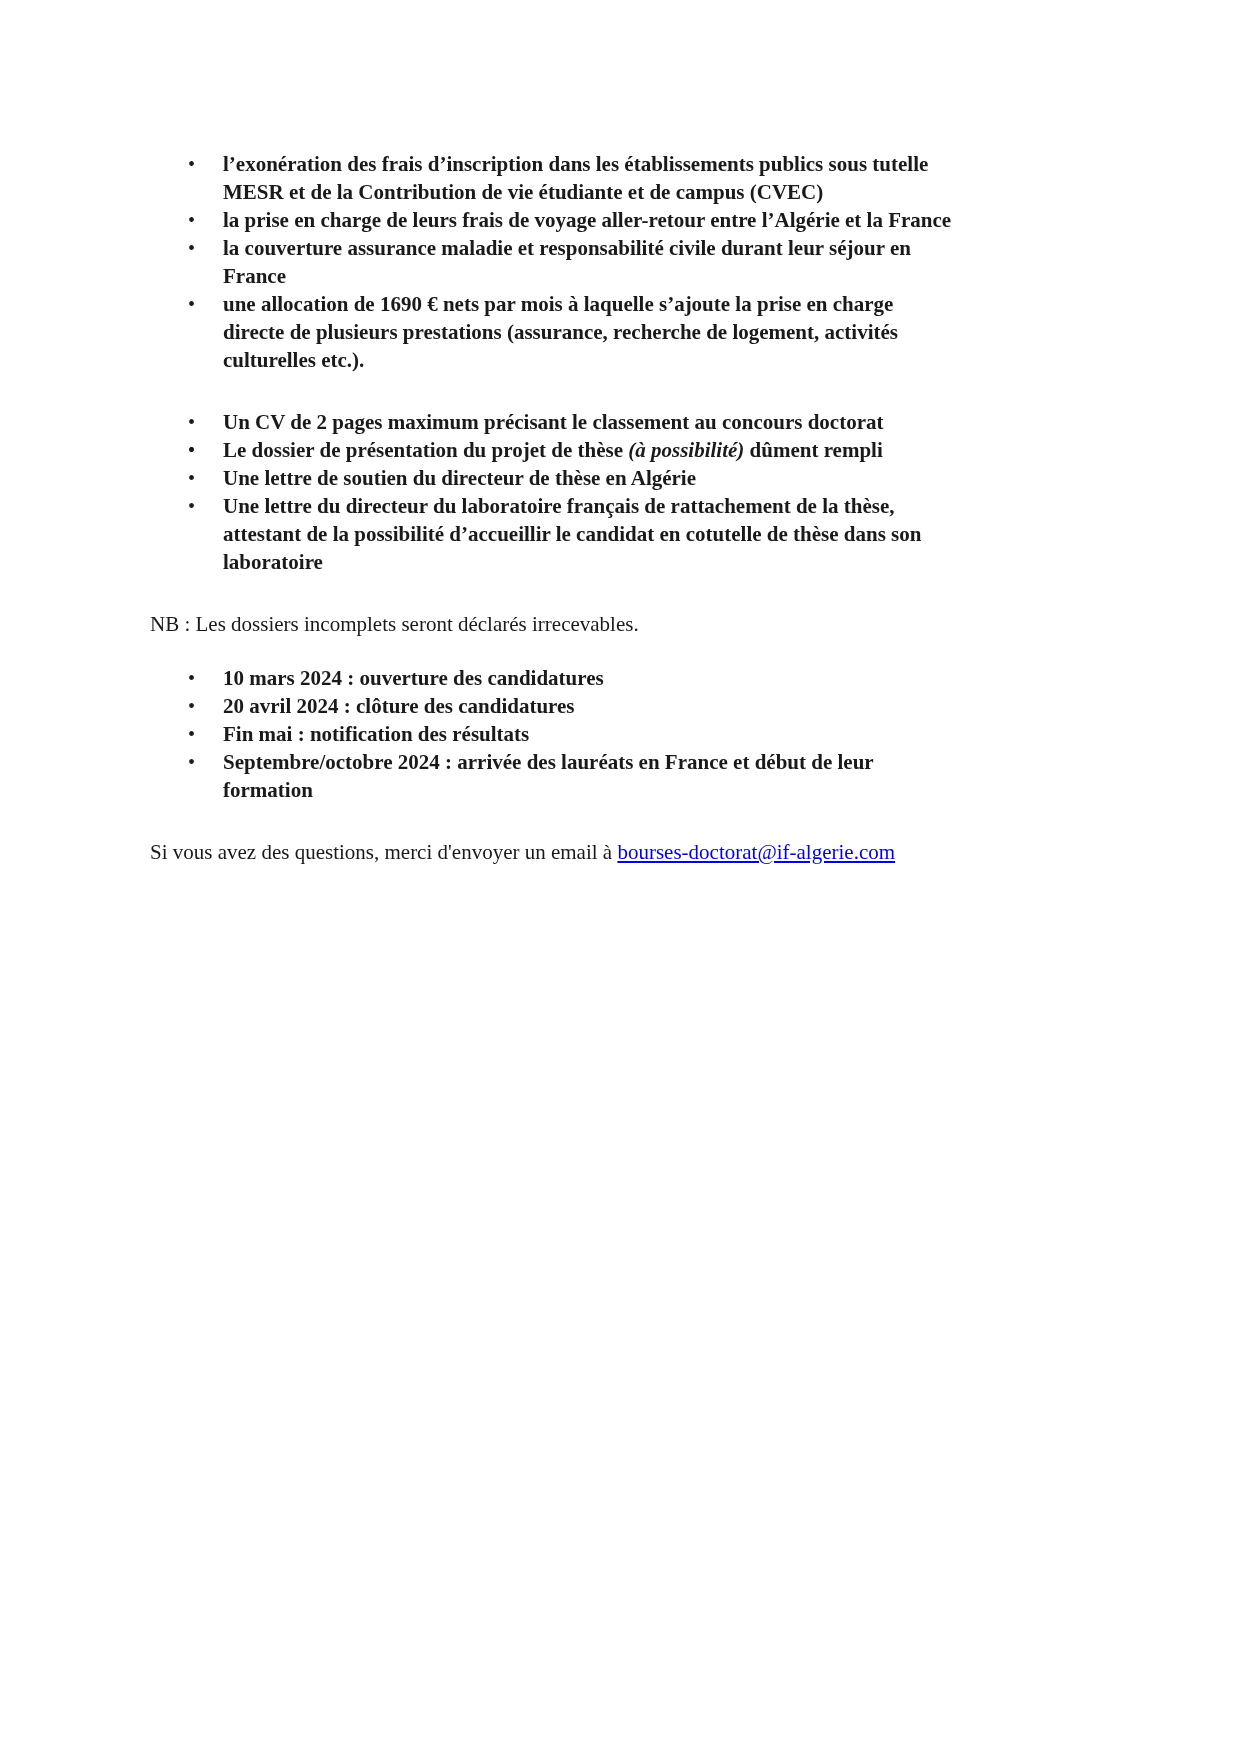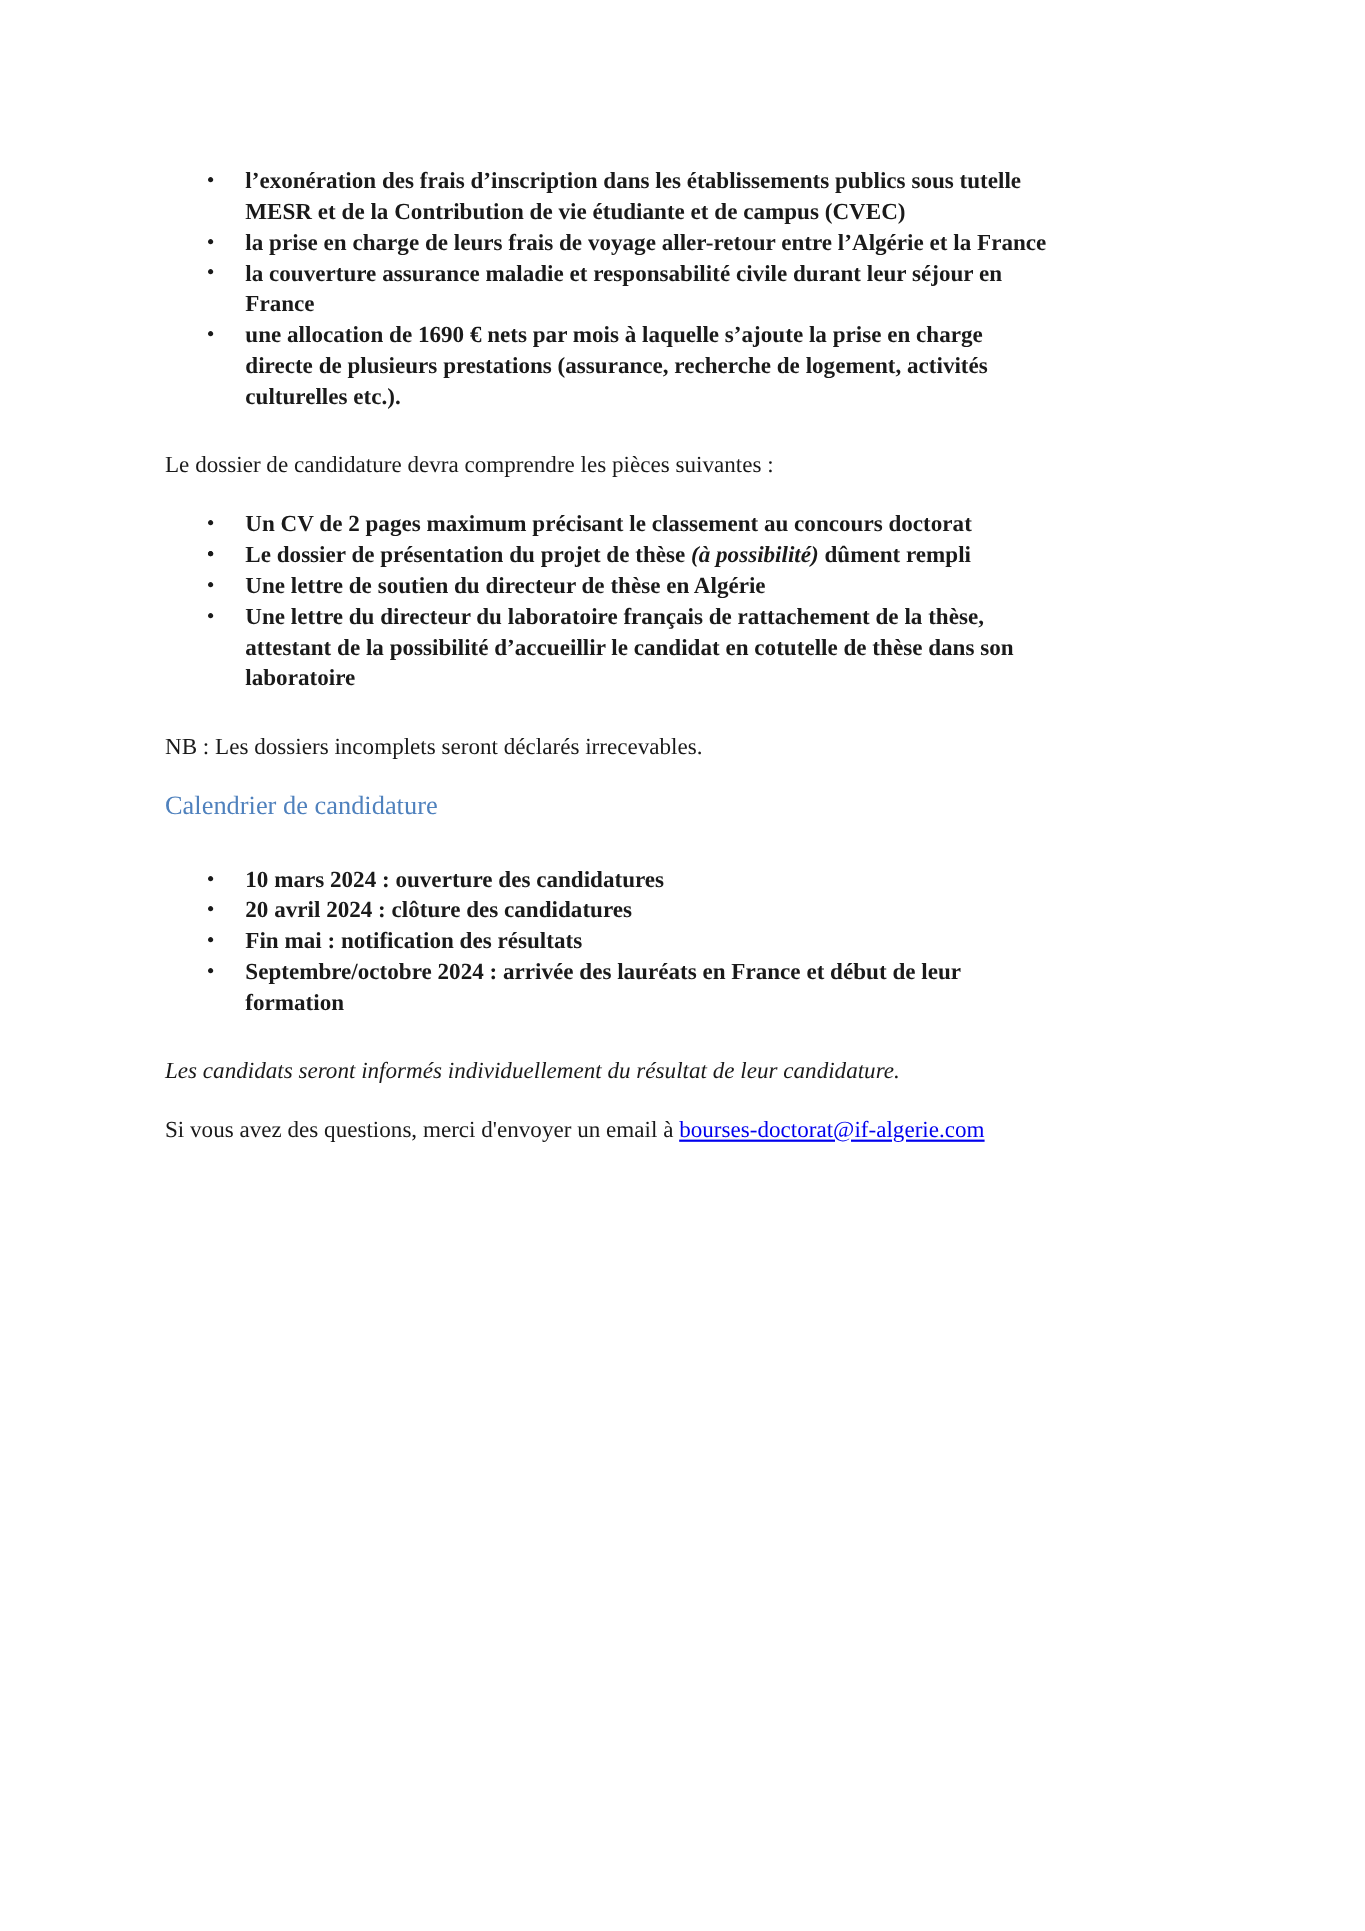--- a/index.html
+++ b/index.html
@@ -71,41 +71,38 @@
 MESR et de la Contribution de vie étudiante et de campus (CVEC)</span></span></li>
       <li><span class="bullet">•</span><span class="li-text"><span>la prise en charge de leurs frais de voyage aller-retour entre l’Algérie et la France</span></span></li>
       <li><span class="bullet">•</span><span class="li-text"><span>la couverture assurance maladie et responsabilité civile durant leur séjour en
 France</span></span></li>
       <li><span class="bullet">•</span><span class="li-text"><span>une allocation de 1690 € nets par mois à laquelle s’ajoute la prise en charge
 directe de plusieurs prestations (assurance, recherche de logement, activités
 culturelles etc.).</span></span></li>
     </ul>
 
 
-  <p class="para">Le dossier de candidature devra comprendre les pièces suivantes :</p>
 
   <ul class="doc-list">
       <li><span class="bullet">•</span><span class="li-text"><span>Un CV de 2 pages maximum précisant le classement au concours doctorat</span></span></li>
       <li><span class="bullet">•</span></li>
       <li><span class="bullet">•</span><span class="li-text"><span>Le dossier de présentation du projet de thèse </span><span class="it">(à possibilité)</span><span> dûment rempli</span></span></li>
       <li><span class="bullet">•</span><span class="li-text"><span>Une lettre de soutien du directeur de thèse en Algérie</span></span></li>
       <li><span class="bullet">•</span><span class="li-text"><span>Une lettre du directeur du laboratoire français de rattachement de la thèse,
 attestant de la possibilité d’accueillir le candidat en cotutelle de thèse dans son
 laboratoire</span></span></li>
     </ul>
 
   <p class="para">NB : Les dossiers incomplets seront déclarés irrecevables.</p>
 
-  <h2 class="heading">Calendrier de candidature</h2>
 
   <ul class="doc-list">
       <li><span class="bullet">•</span><span class="li-text"><span>10 mars 2024 : ouverture des candidatures</span></span></li>
       <li><span class="bullet">•</span><span class="li-text"><span>20 avril 2024 : clôture des candidatures</span></span></li>
       <li><span class="bullet">•</span><span class="li-text"><span>Fin mai : notification des résultats</span></span></li>
       <li><span class="bullet">•</span><span class="li-text"><span>Septembre/octobre 2024 : arrivée des lauréats en France et début de leur
 formation</span></span></li>
     </ul>
 
-  <p class="para italic">Les candidats seront informés individuellement du résultat de leur candidature.</p>
 
   <p class="para"><span>Si vous avez des questions, merci d'envoyer un email à </span><a href="#" class="email-link">bourses-doctorat@if-algerie.com</a></p>
 
 </div>
 
 </body></html>

